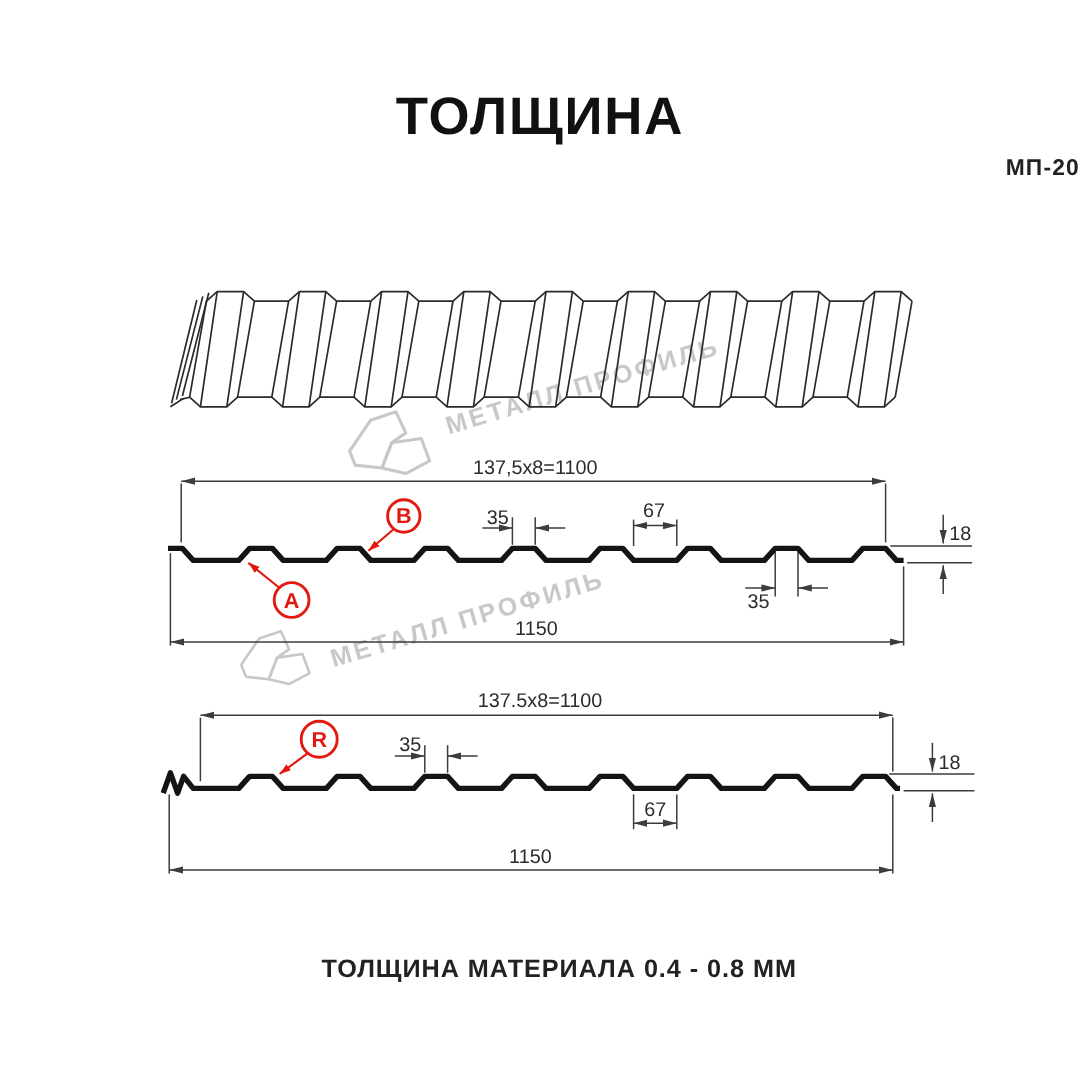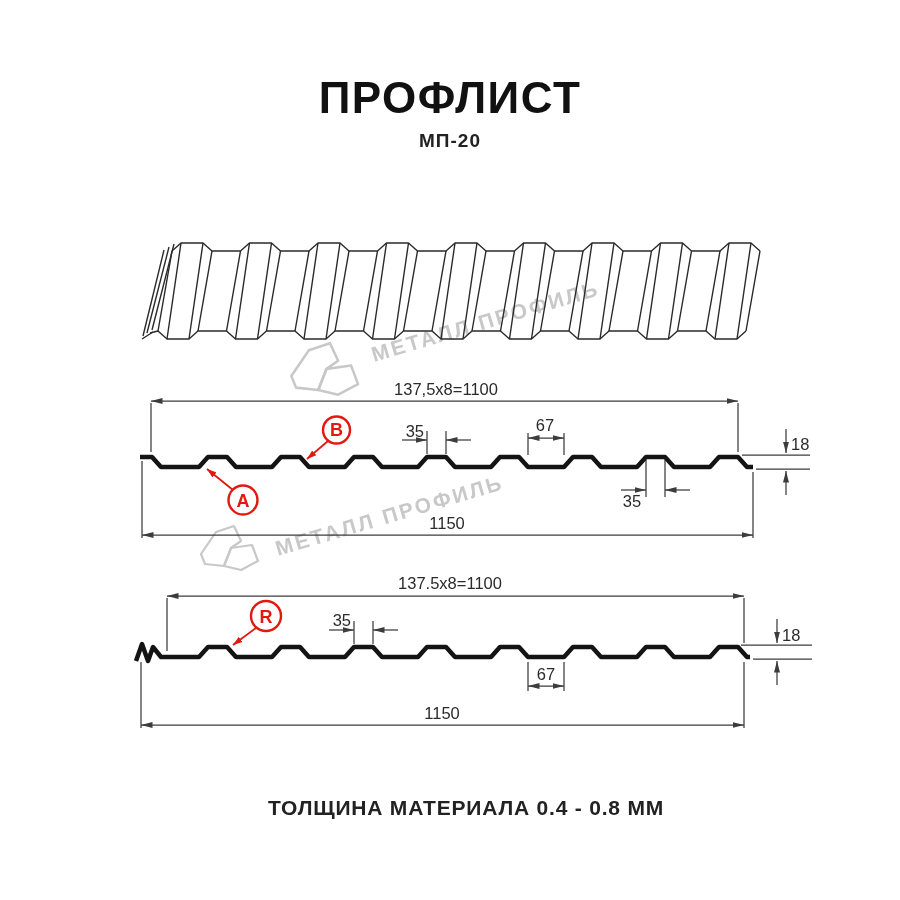--- a/index.html
+++ b/index.html
@@ -14,21 +14,21 @@
   .page{
     position:relative;width:900px;height:900px;background:#ffffff;
     font-family:"Liberation Sans",sans-serif;color:var(--text);overflow:hidden;
     margin:0 auto;
   }
   .title{
     position:absolute;top:76px;left:0;right:0;text-align:center;
     font-size:44px;font-weight:800;letter-spacing:1.5px;line-height:1;color:#111;
   }
   .subtitle{
-    position:absolute;top:130px;left:0;right:0;text-align:center;
+    position:absolute;top:130px;left:0;right:0;text-align:right;
     font-size:19px;font-weight:600;letter-spacing:1px;color:#222;
   }
   .footer-note{
     position:absolute;top:796px;left:0;right:0;text-align:center;
     font-size:21px;font-weight:600;letter-spacing:0.8px;color:#222;padding-left:32px;
   }
   svg{position:absolute;left:0;top:0;font-family:"Liberation Sans",sans-serif;}
   .thin{stroke:var(--line);stroke-width:1.25;fill:none;}
   .thick{stroke:var(--ink);stroke-width:4.5;fill:none;stroke-linejoin:round;}
   .sketchline{stroke:var(--sketch);stroke-width:1.4;fill:none;stroke-linejoin:round;}
@@ -37,21 +37,21 @@
   .redcirc{stroke:var(--red);stroke-width:2.4;fill:none;}
   .redletter{fill:var(--red);font-size:18px;font-weight:bold;text-anchor:middle;}
   .wmtext{fill:var(--wm);font-size:21px;font-weight:bold;letter-spacing:2.5px;}
   .wmshape{stroke:var(--wm);stroke-width:2.2;fill:none;stroke-linejoin:round;}
 </style>
 </head>
 <body>
 
 <div class="page">
 
-  <div class="title">ПРОФЛИСТ</div>
+  <div class="title">ТОЛЩИНА</div>
   <div class="subtitle">МП-20</div>
 
   <svg width="900" height="900" viewBox="0 0 900 900">
     <defs>
       <marker id="mD" markerUnits="userSpaceOnUse" markerWidth="12" markerHeight="8" viewBox="0 0 12 8" refX="11.5" refY="4" orient="auto-start-reverse">
         <path d="M0,1 L11.5,4 L0,7 Z" style="fill:var(--line)"></path>
       </marker>
       <marker id="mR" markerUnits="userSpaceOnUse" markerWidth="10" markerHeight="8" viewBox="0 0 10 8" refX="9.5" refY="4" orient="auto-start-reverse">
         <path d="M0,0.8 L9.5,4 L0,7.2 Z" style="fill:var(--red)"></path>
       </marker>

